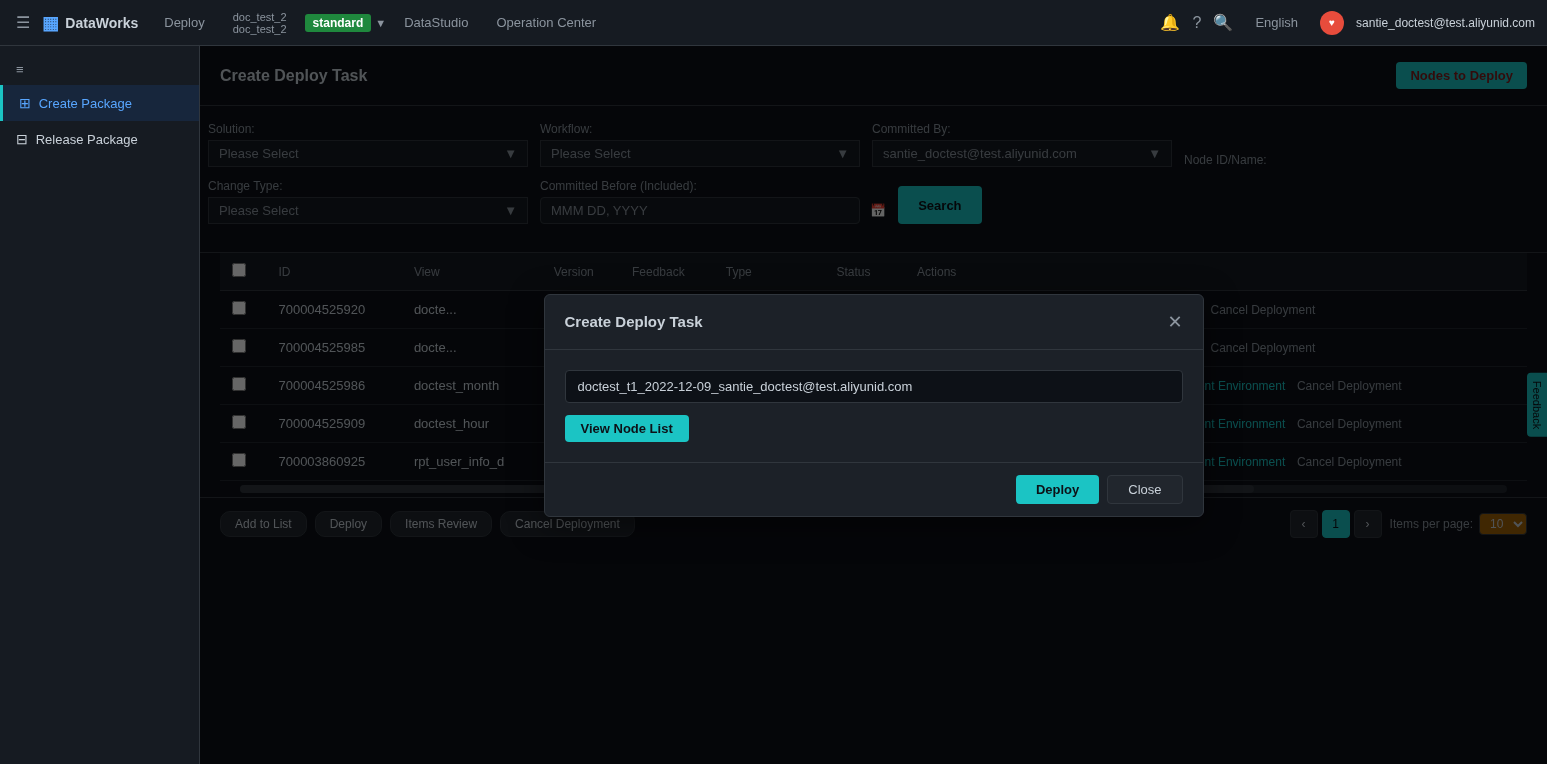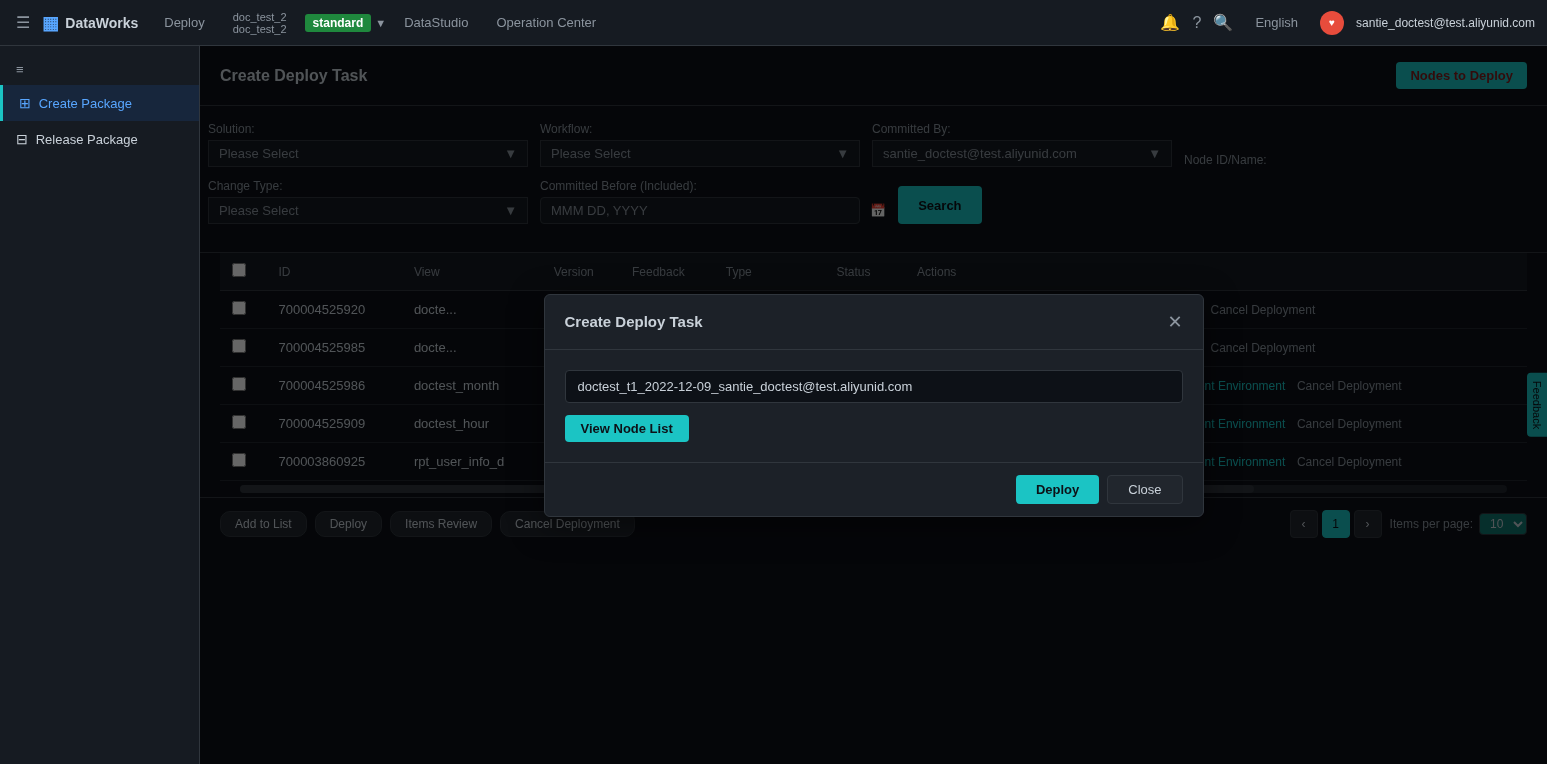--- a/index.html
+++ b/index.html
@@ -61,21 +61,21 @@
     .action-cancel { color: #8b949e; cursor: pointer; font-size: 12px; }
 
     
     .bottom-bar { display: flex; align-items: center; gap: 8px; padding: 12px 20px; border-top: 1px solid #30363d; background: #0d1117; }
     .btn-bottom { background: #21262d; color: #c9d1d9; border: 1px solid #30363d; padding: 5px 14px; border-radius: 10px; cursor: pointer; font-size: 12px; }
     .btn-bottom:disabled { opacity: 0.4; cursor: not-allowed; }
     .pagination { margin-left: auto; display: flex; align-items: center; gap: 4px; }
     .page-btn { background: #21262d; border: 1px solid #30363d; color: #c9d1d9; width: 28px; height: 28px; display: flex; align-items: center; justify-content: center; border-radius: 4px; cursor: pointer; font-size: 12px; }
     .page-btn.active { background: #1bc4c4; color: #0d1117; border-color: #1bc4c4; }
     .items-per-page { display: flex; align-items: center; gap: 6px; color: #8b949e; font-size: 12px; }
-    .items-select { background: #0f766e; border: 1px solid #30363d; color: #c9d1d9; padding: 2px 6px; border-radius: 4px; font-size: 12px; }
+    .items-select { background: #a16207; border: 1px solid #30363d; color: #c9d1d9; padding: 2px 6px; border-radius: 4px; font-size: 12px; }
 
     
     .scroll-bar { height: 8px; background: #21262d; margin: 0 20px; border-radius: 4px; }
     .scroll-thumb { height: 8px; width: 80%; background: #30363d; border-radius: 4px; }
 
     
     .modal-overlay {
       position: absolute; top: 0; left: 0; right: 0; bottom: 0;
       background: rgba(0,0,0,0.6);
       display: flex; align-items: center; justify-content: center;

